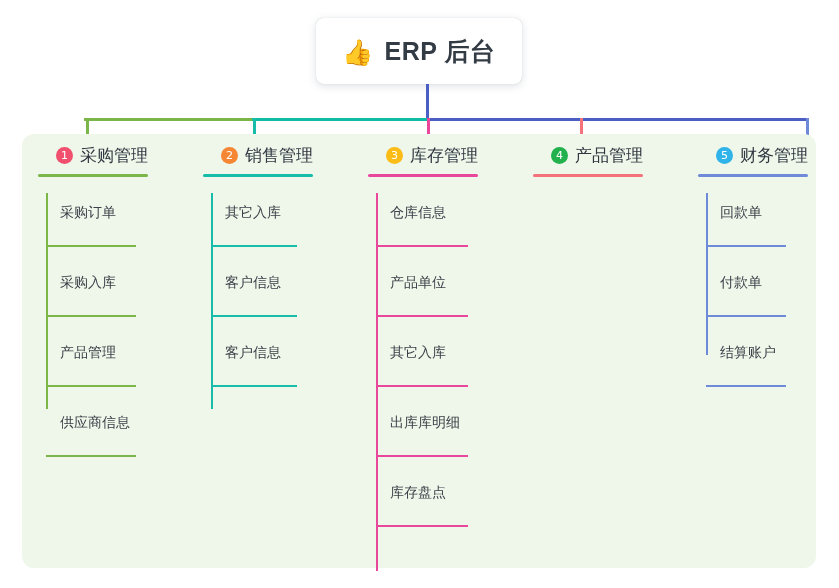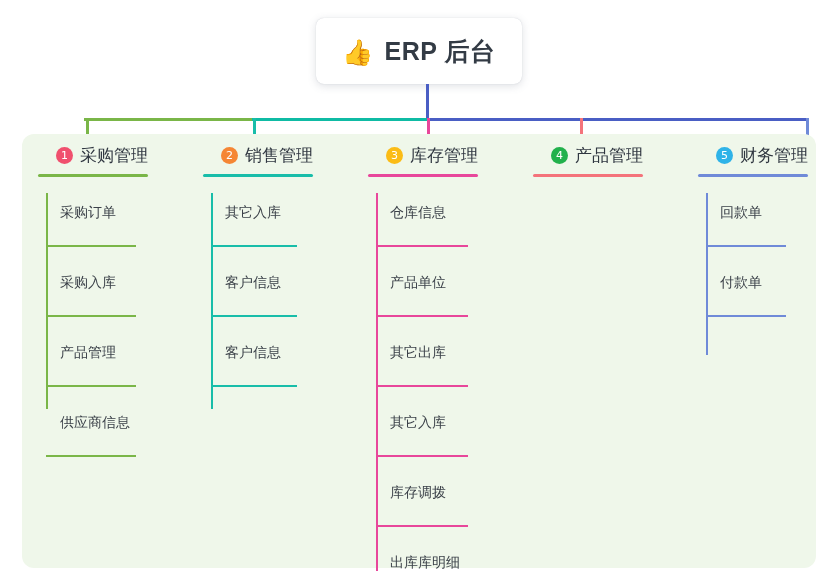--- a/index.html
+++ b/index.html
@@ -219,29 +219,21 @@
           <div class="spine" style="background: rgb(232, 71, 155); height: 378px; left: 8px;"></div>
           <div class="item">
             <span class="item-label">仓库信息</span>
             <div class="item-rule" style="width: 92px; left: 8px; background: rgb(232, 71, 155);"></div>
           </div>
           <div class="item">
             <span class="item-label">产品单位</span>
             <div class="item-rule" style="width: 92px; left: 8px; background: rgb(232, 71, 155);"></div>
           </div>
           <div class="item">
-            <span class="item-label">其它出库</span>
-            <div class="item-rule" style="width: 92px; left: 8px; background: rgb(232, 71, 155);"></div>
-          </div>
-          <div class="item">
             <span class="item-label">其它入库</span>
-            <div class="item-rule" style="width: 92px; left: 8px; background: rgb(232, 71, 155);"></div>
-          </div>
-          <div class="item">
-            <span class="item-label">库存调拨</span>
             <div class="item-rule" style="width: 92px; left: 8px; background: rgb(232, 71, 155);"></div>
           </div>
           <div class="item">
             <span class="item-label">出库库明细</span>
             <div class="item-rule" style="width: 92px; left: 8px; background: rgb(232, 71, 155);"></div>
           </div>
           <div class="item">
             <span class="item-label">库存盘点</span>
             <div class="item-rule" style="width: 92px; left: 8px; background: rgb(232, 71, 155);"></div>
           </div>
@@ -263,17 +255,21 @@
         <div class="items">
           <div class="spine" style="background: rgb(111, 138, 216); height: 162px; left: 8px;"></div>
           <div class="item">
             <span class="item-label">回款单</span>
             <div class="item-rule" style="width: 80px; left: 8px; background: rgb(111, 138, 216);"></div>
           </div>
           <div class="item">
             <span class="item-label">付款单</span>
             <div class="item-rule" style="width: 80px; left: 8px; background: rgb(111, 138, 216);"></div>
           </div>
+          <div class="item">
+            <span class="item-label">结算账户</span>
+            <div class="item-rule" style="width: 80px; left: 8px; background: rgb(111, 138, 216);"></div>
+          </div>
         </div>
       </div>
     </div>
 
 </div>
 
 </body></html>

